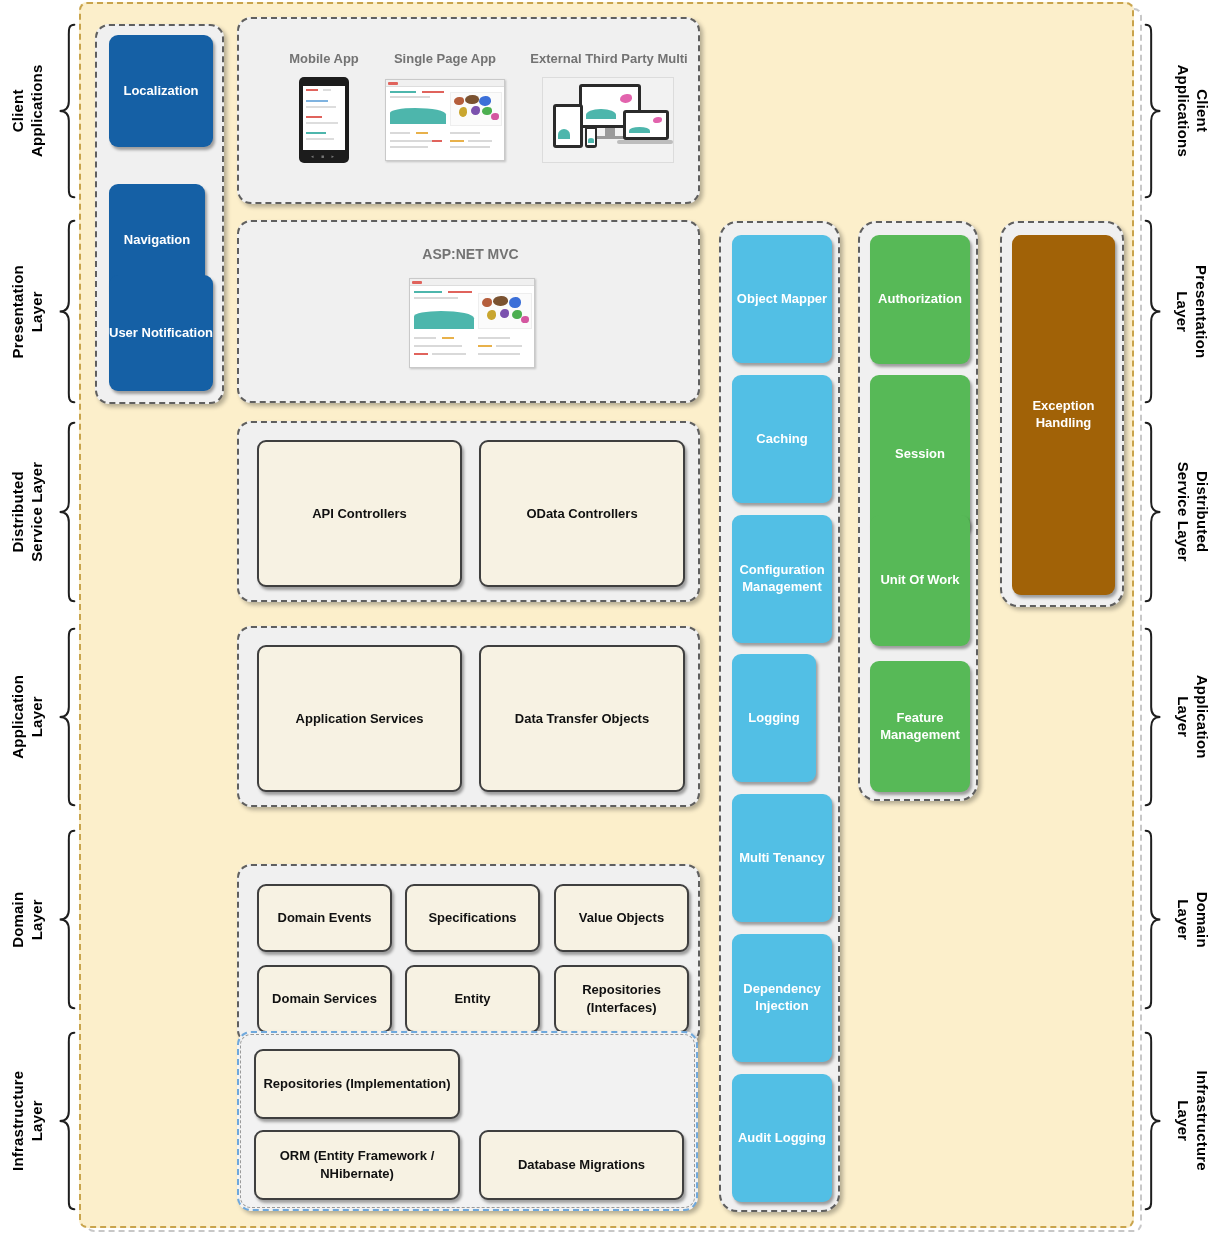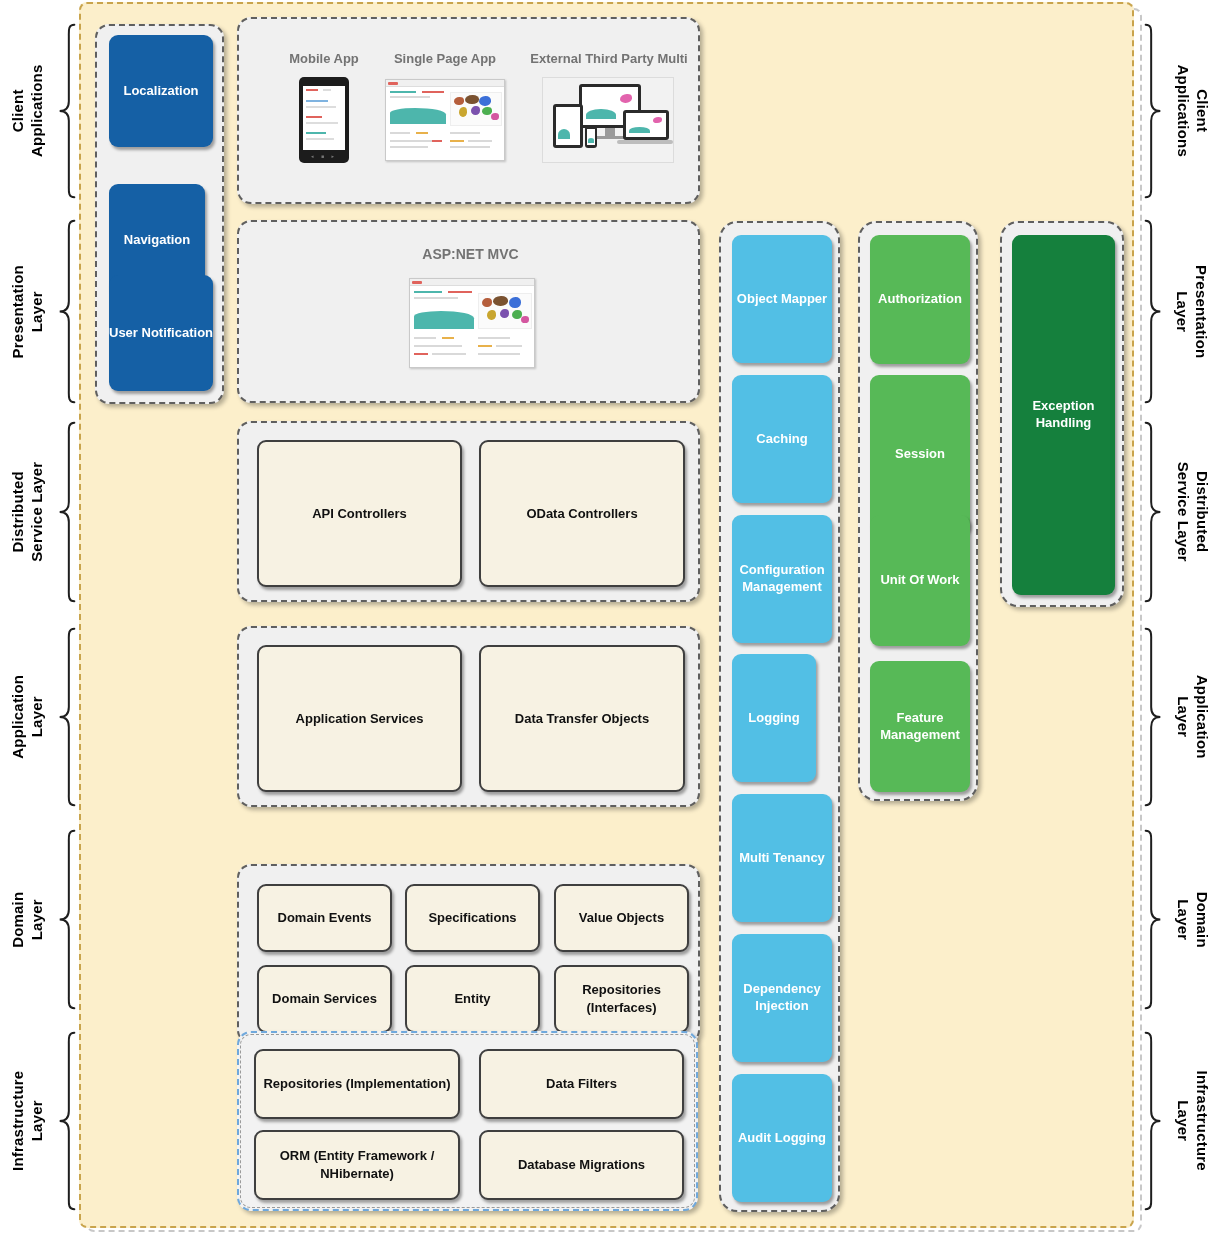--- a/index.html
+++ b/index.html
@@ -19,21 +19,21 @@
   .panel.round-lg { border-radius:18px; }
   .panel.blue-border { border:2px dashed #6FA8DC; outline:1px dashed #9a9a9a; outline-offset:-4px; background:#F2F2F2; }
 
   
   .cbox { position:absolute; border-radius:9px; display:flex; align-items:center; justify-content:center;
     text-align:center; color:#ffffff; font-weight:bold; font-size:13px; line-height:1.3;
     box-shadow:2px 3px 3px rgba(0,0,0,0.35); }
   .cbox.blue  { background:#1560A5; }
   .cbox.cyan  { background:#52BFE5; }
   .cbox.green { background:#57B957; }
-  .cbox.red   { background:#15803d; }
+  .cbox.red   { background:#a16207; }
 
   
   .bbox { position:absolute; background:#F7F2E3; border:2px solid #3f3f3f; border-radius:9px;
     display:flex; align-items:center; justify-content:center; text-align:center;
     color:#111111; font-weight:bold; font-size:13px; line-height:1.35;
     box-shadow:2px 3px 3px rgba(0,0,0,0.35); padding:6px; }
 
   
   .vlabel { position:absolute; display:flex; align-items:center; justify-content:center; }
   .vlabel-inner { white-space:nowrap; text-align:center; font-weight:bold; font-size:15px;
@@ -352,23 +352,20 @@
       </div>
     <div class="bbox" style="left:315px;top:99px;width:135px;height:68px;">
         <span>Repositories (Interfaces)</span>
       </div>
   </div>
 
   <div class="panel blue-border" style="left:237px;top:1031px;width:461px;height:180px;">
     <div class="bbox" style="left:15px;top:16px;width:206px;height:70px;">
         <span>Repositories (Implementation)</span>
       </div>
-    <div class="bbox" style="left:240px;top:16px;width:205px;height:70px;">
-        <span>Data Filters</span>
-      </div>
     <div class="bbox" style="left:15px;top:97px;width:206px;height:70px;">
         <span>ORM (Entity Framework / NHibernate)</span>
       </div>
     <div class="bbox" style="left:240px;top:97px;width:205px;height:70px;">
         <span>Database Migrations</span>
       </div>
   </div>
 
   <div class="panel round-lg" style="left:719px;top:221px;width:121px;height:991px;">
     <div class="cbox cyan" style="left:11px;top:12px;width:100px;height:128px;">

